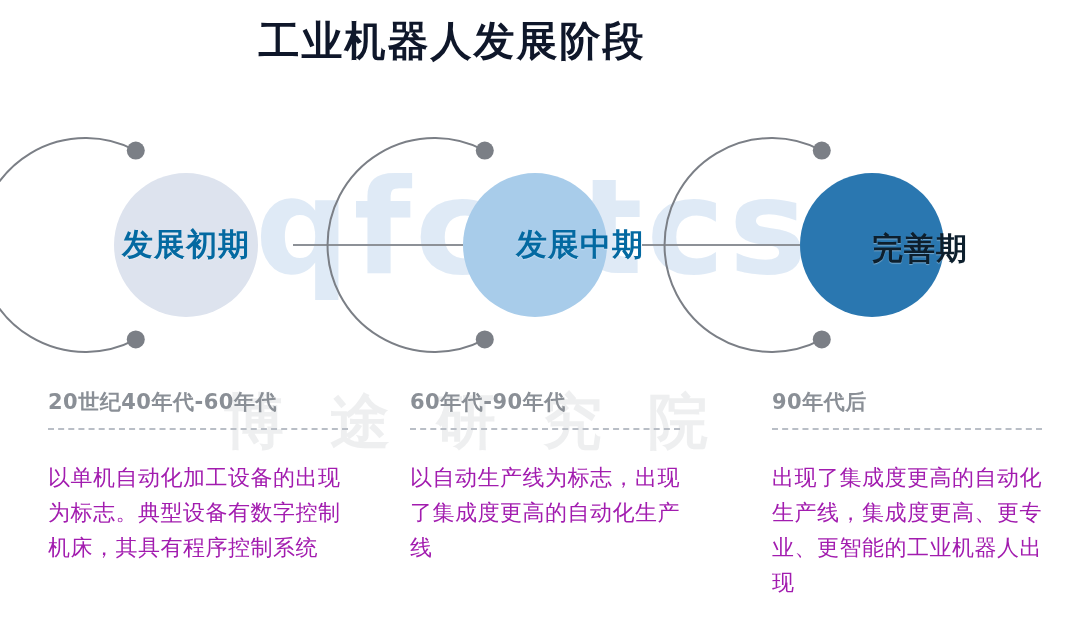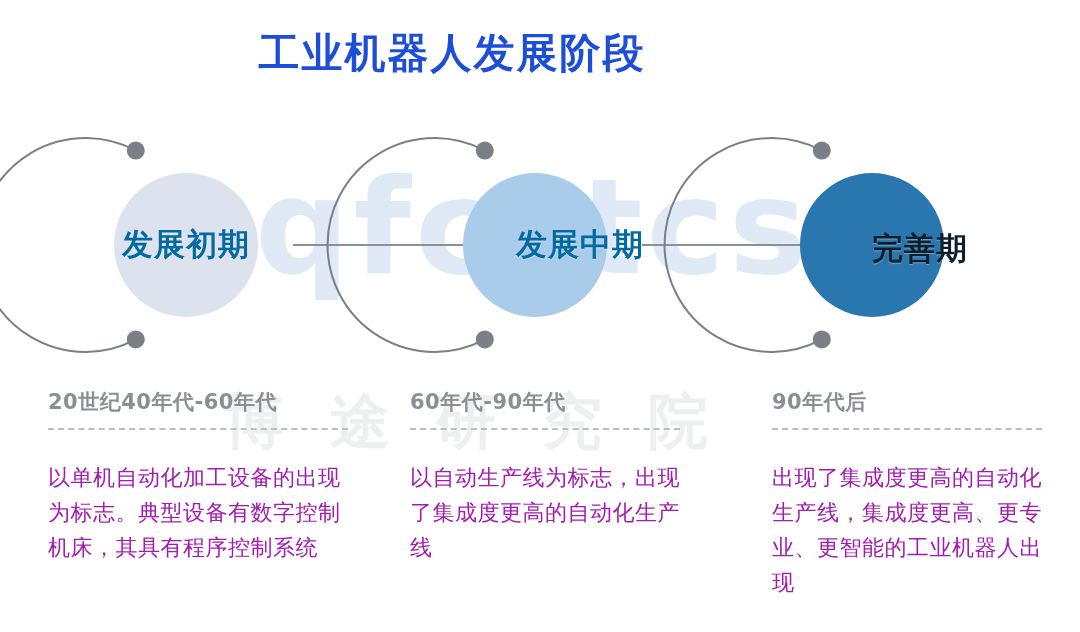--- a/index.html
+++ b/index.html
@@ -46,26 +46,26 @@
     letter-spacing: 46px;
     white-space: nowrap;
     color: rgba(120, 128, 140, 0.13);
     font-family: "DejaVu Sans", "Liberation Sans", sans-serif;
   }
 
   
   .title {
     position: absolute;
     left: 0;
-    top: 26px;
+    top: 14px;
     width: 904px;
     text-align: center;
     font-size: 41px;
     font-weight: 700;
-    color: #1d4ed8;
+    color: #0f172a;
     letter-spacing: 2px;
     z-index: 5;
   }
 
   
   #diagram {
     position: absolute;
     left: 0;
     top: 0;
     width: 1080px;

